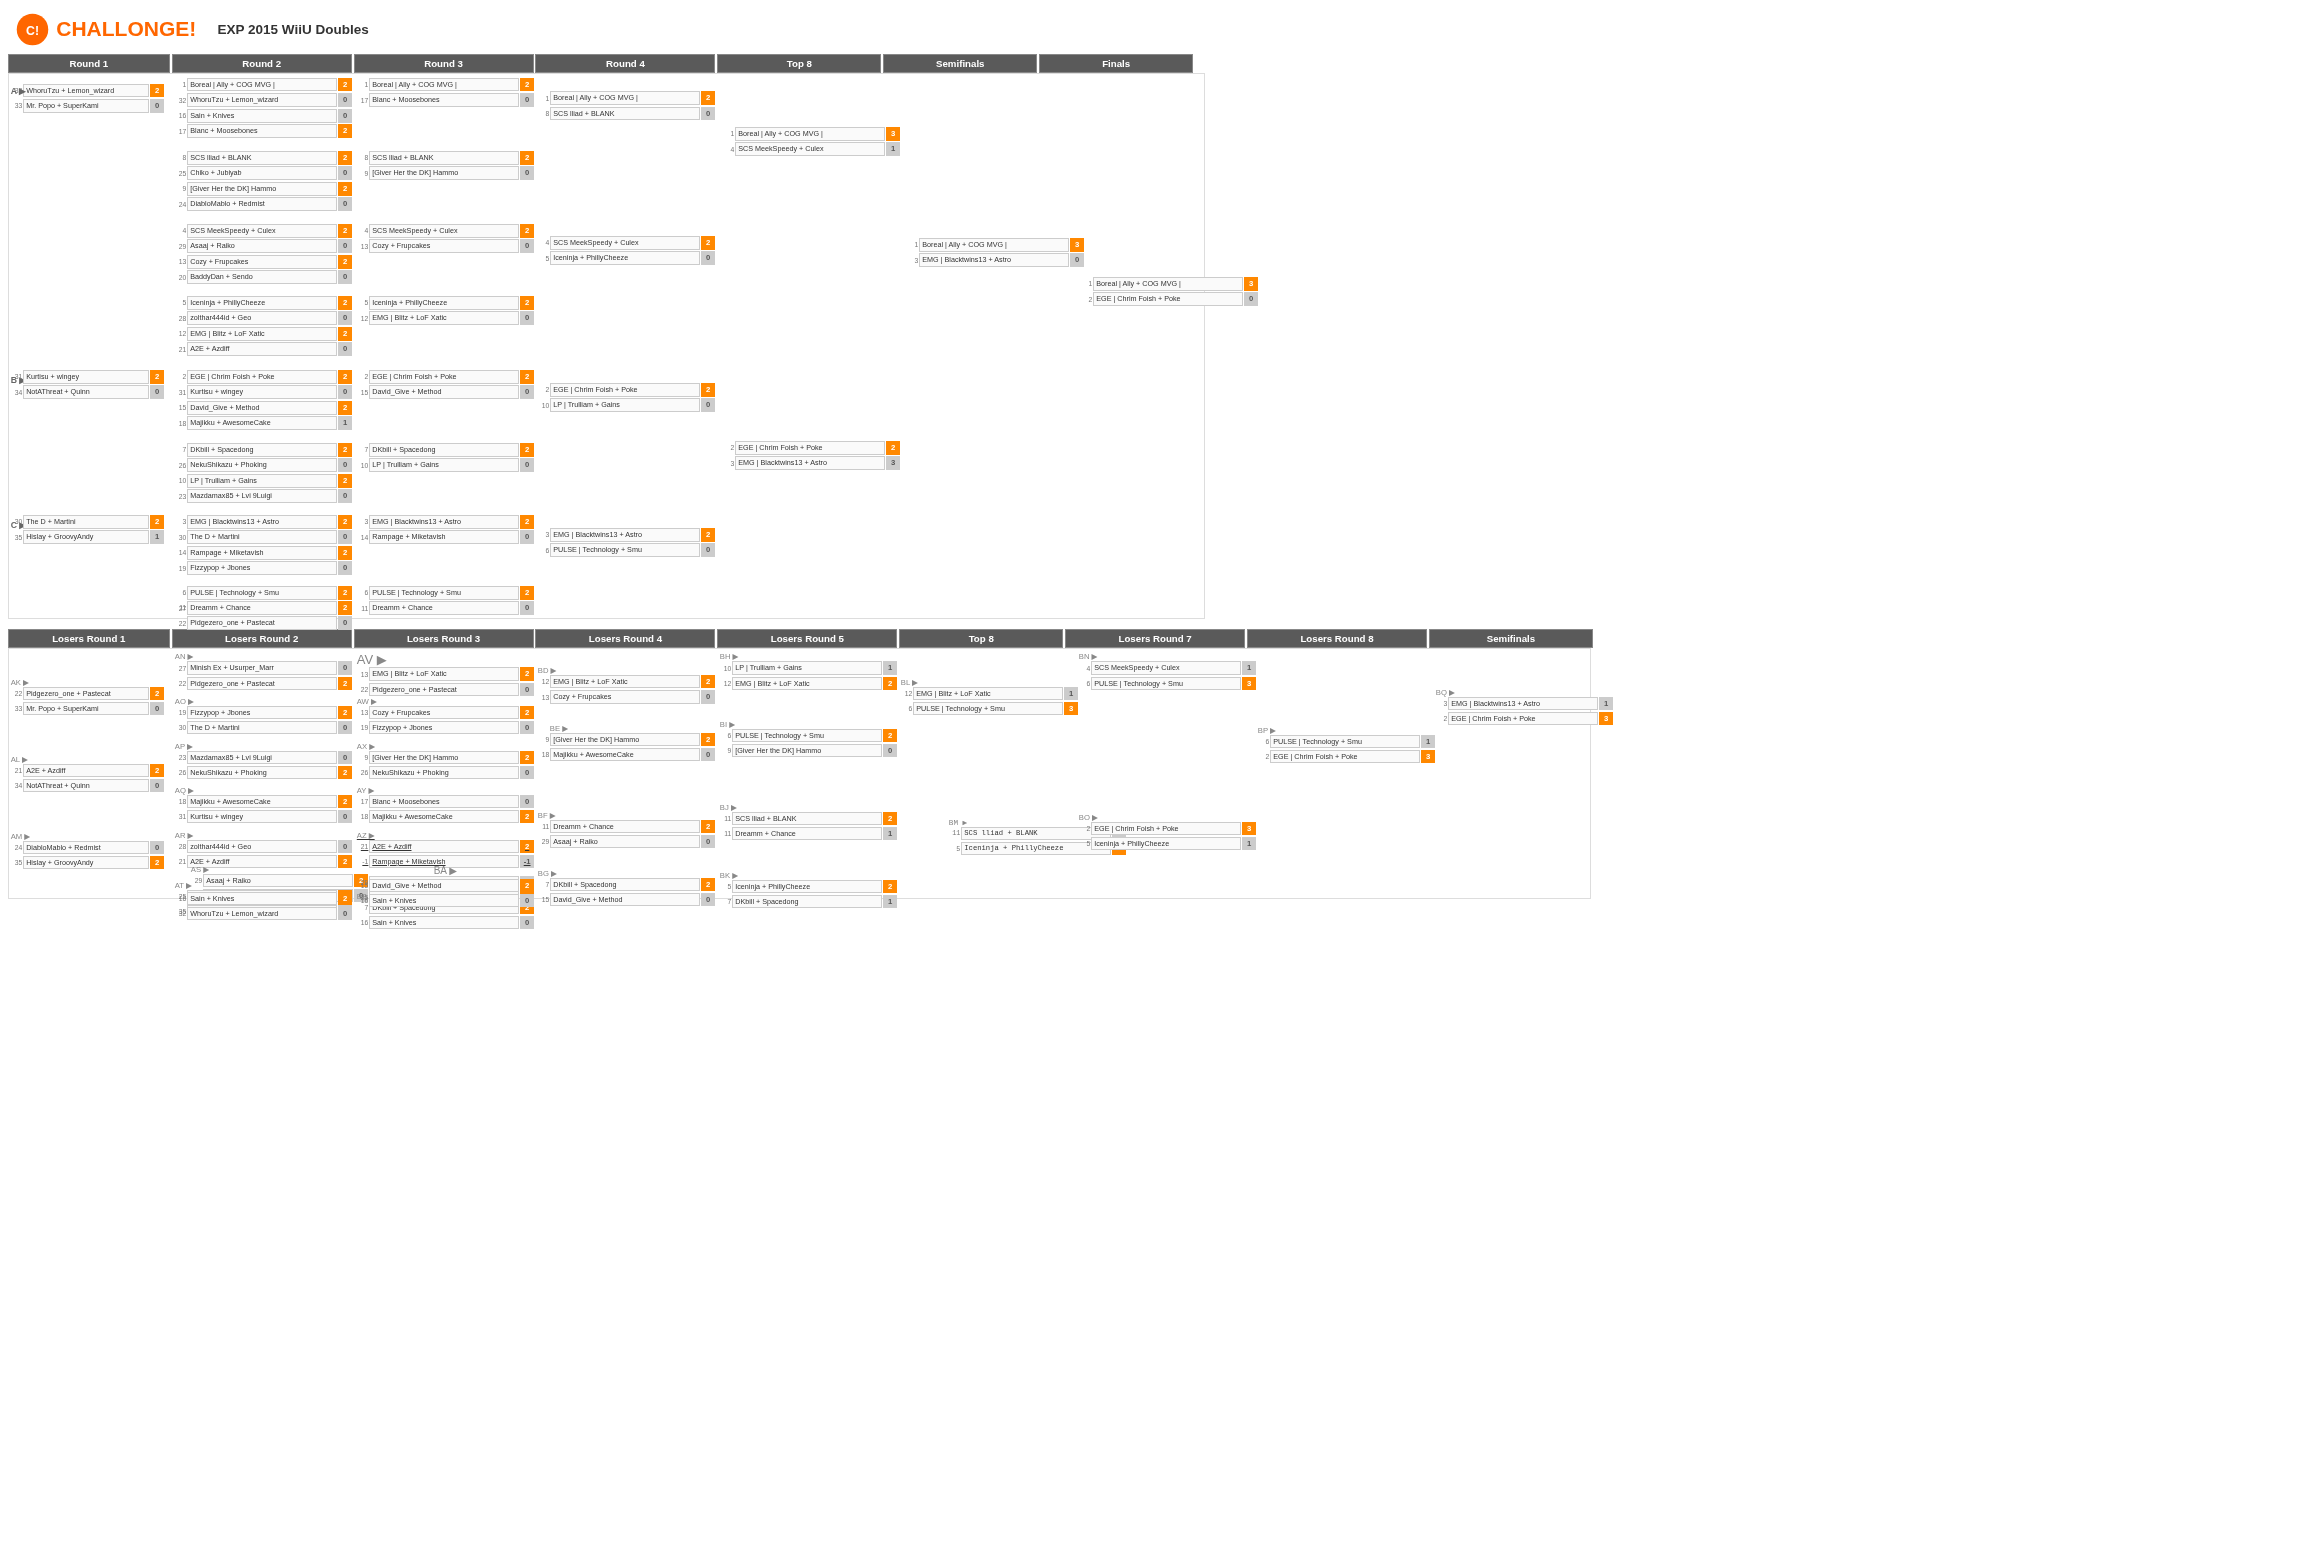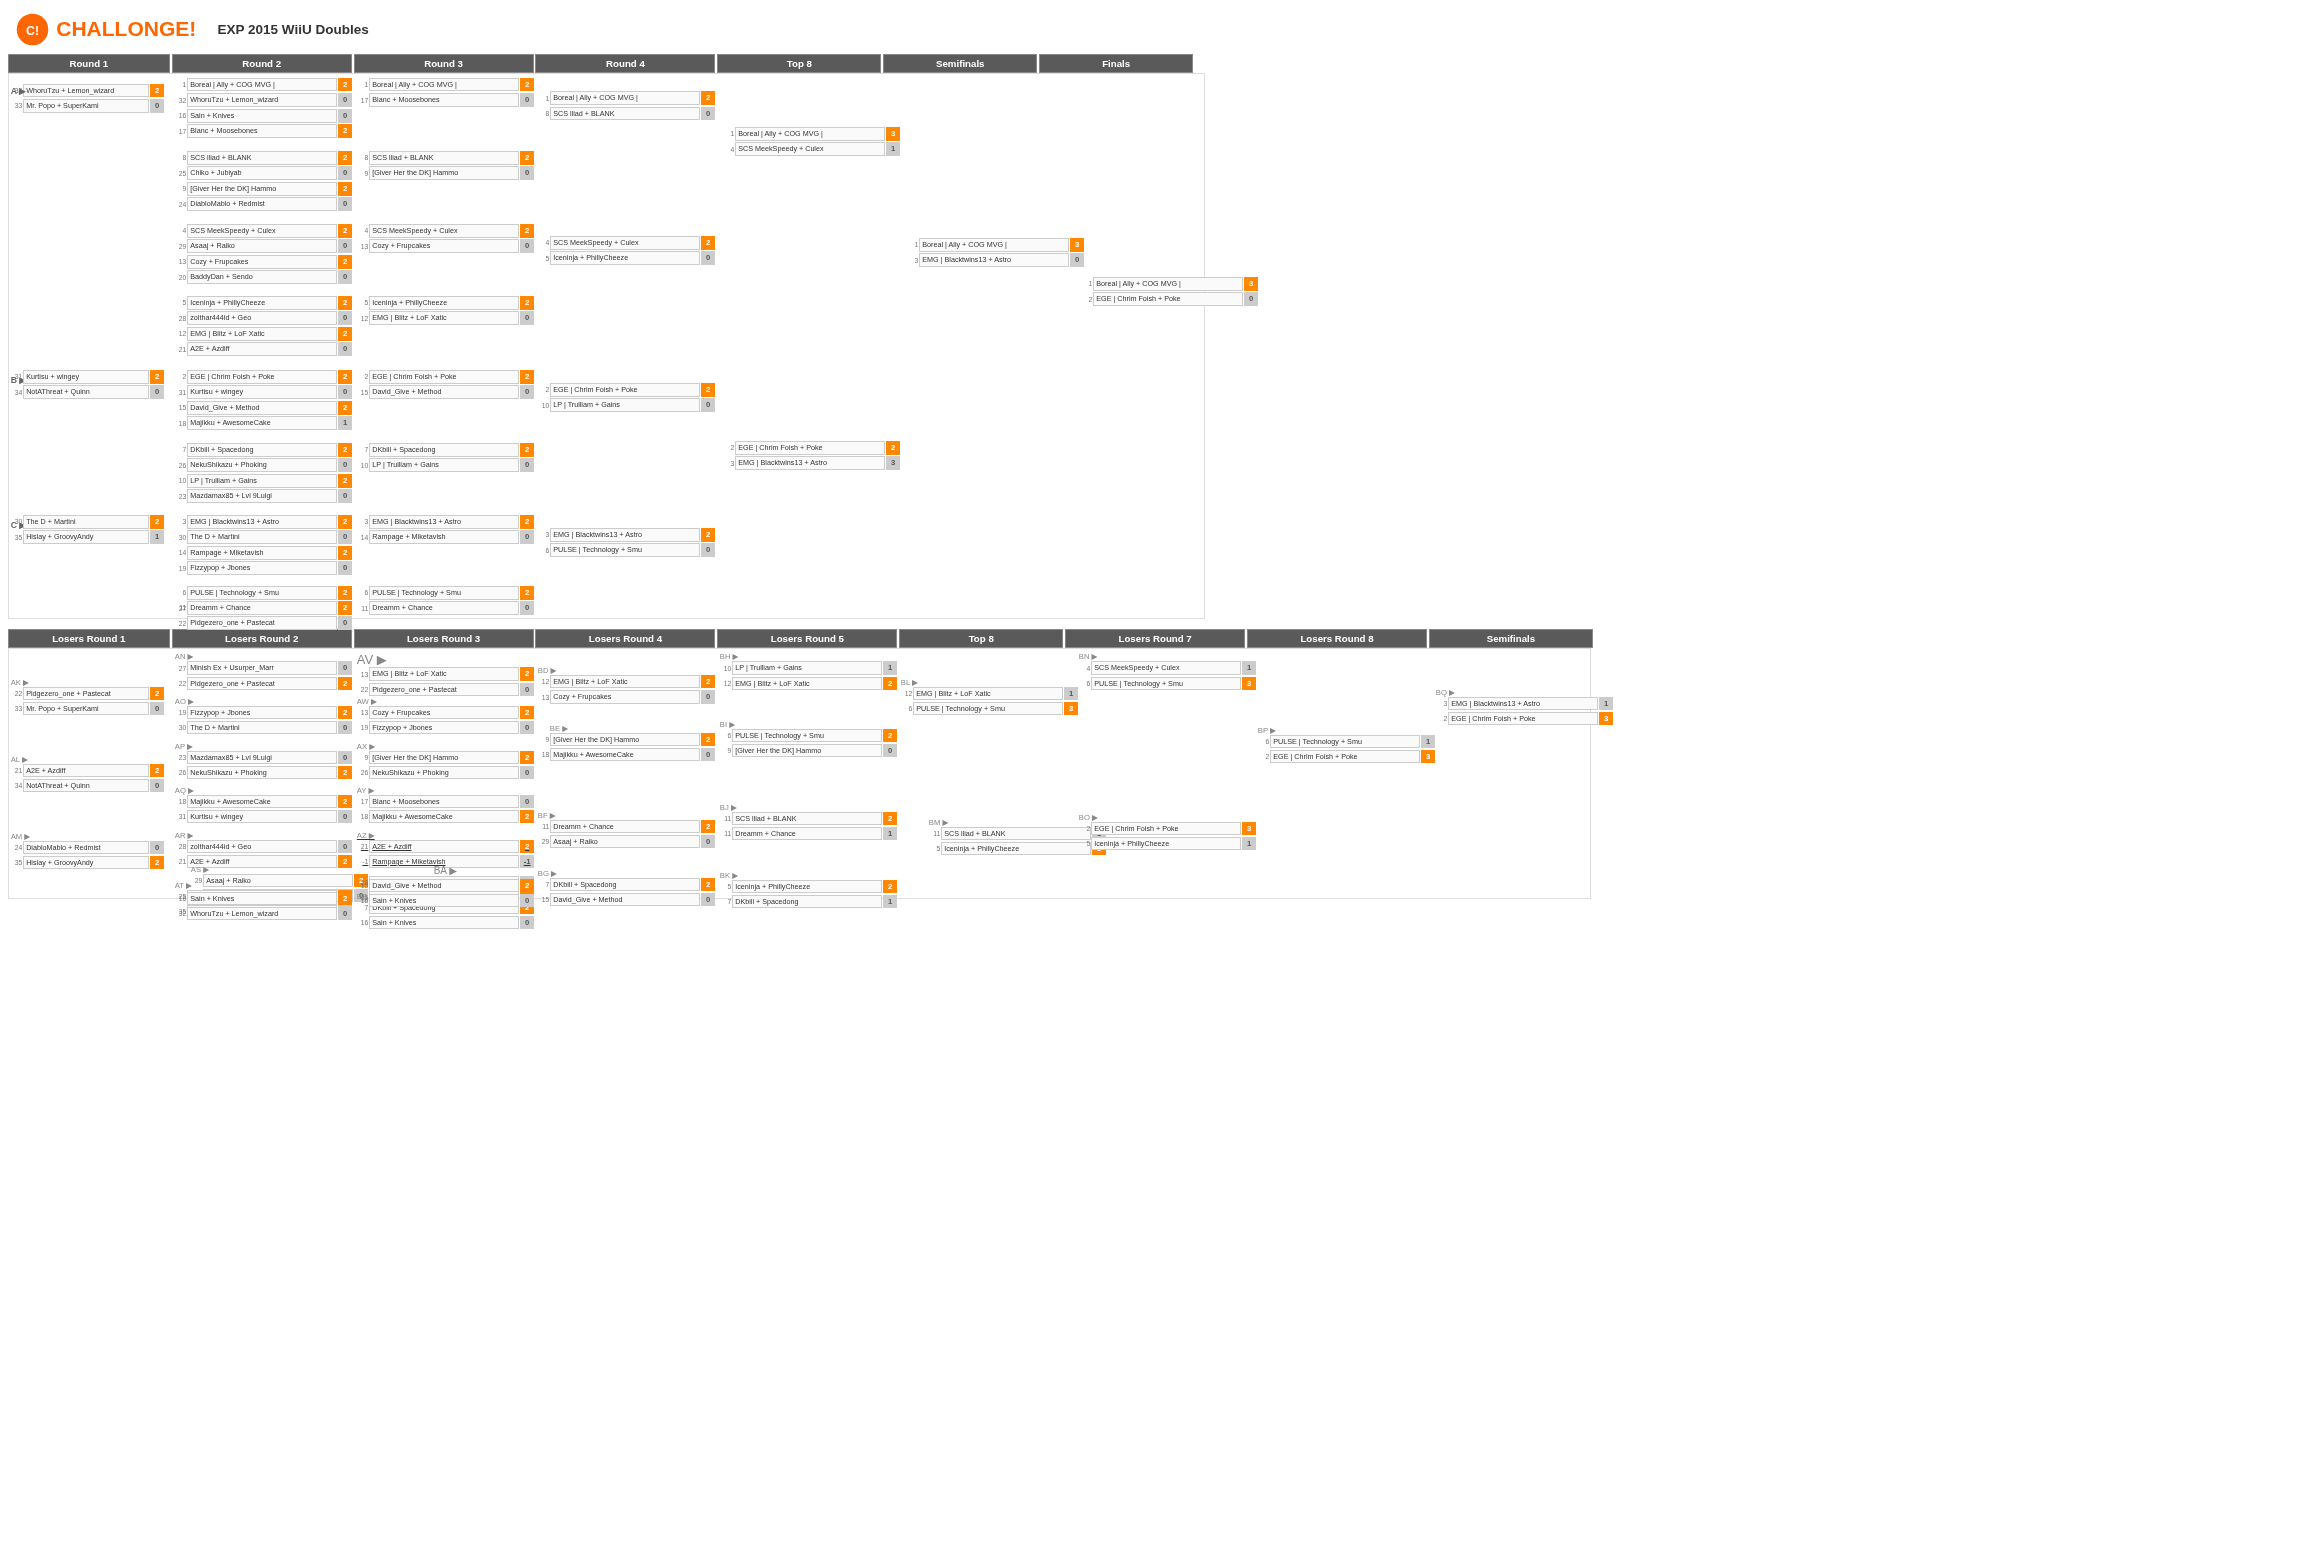--- a/index.html
+++ b/index.html
@@ -1035,21 +1035,21 @@
             <span class="mw-score gry">1</span>
           </div>
         <div class="mw-gap"></div>
         <div class="mw-row">
             <span class="mw-seed">6</span>
             <span class="mw-name" style="width:150px;">PULSE | Technology + Smu</span>
             <span class="mw-score orn">3</span>
           </div>
       </div>
 
-      <div style="position:absolute;left:920px;top:169px;">
+      <div style="position:absolute;left:940px;top:169px;font-family:Liberation Mono, monospace;">
         <div style="font-size:7.7px;color:#888;">BM ▶</div>
         <div class="mw-row">
             <span class="mw-seed">11</span>
             <span class="mw-name" style="width:150px;">SCS lliad + BLANK</span>
             <span class="mw-score gry">1</span>
           </div>
         <div class="mw-gap"></div>
         <div class="mw-row">
             <span class="mw-seed">5</span>
             <span class="mw-name" style="width:150px;">Iceninja + PhillyCheeze</span>

